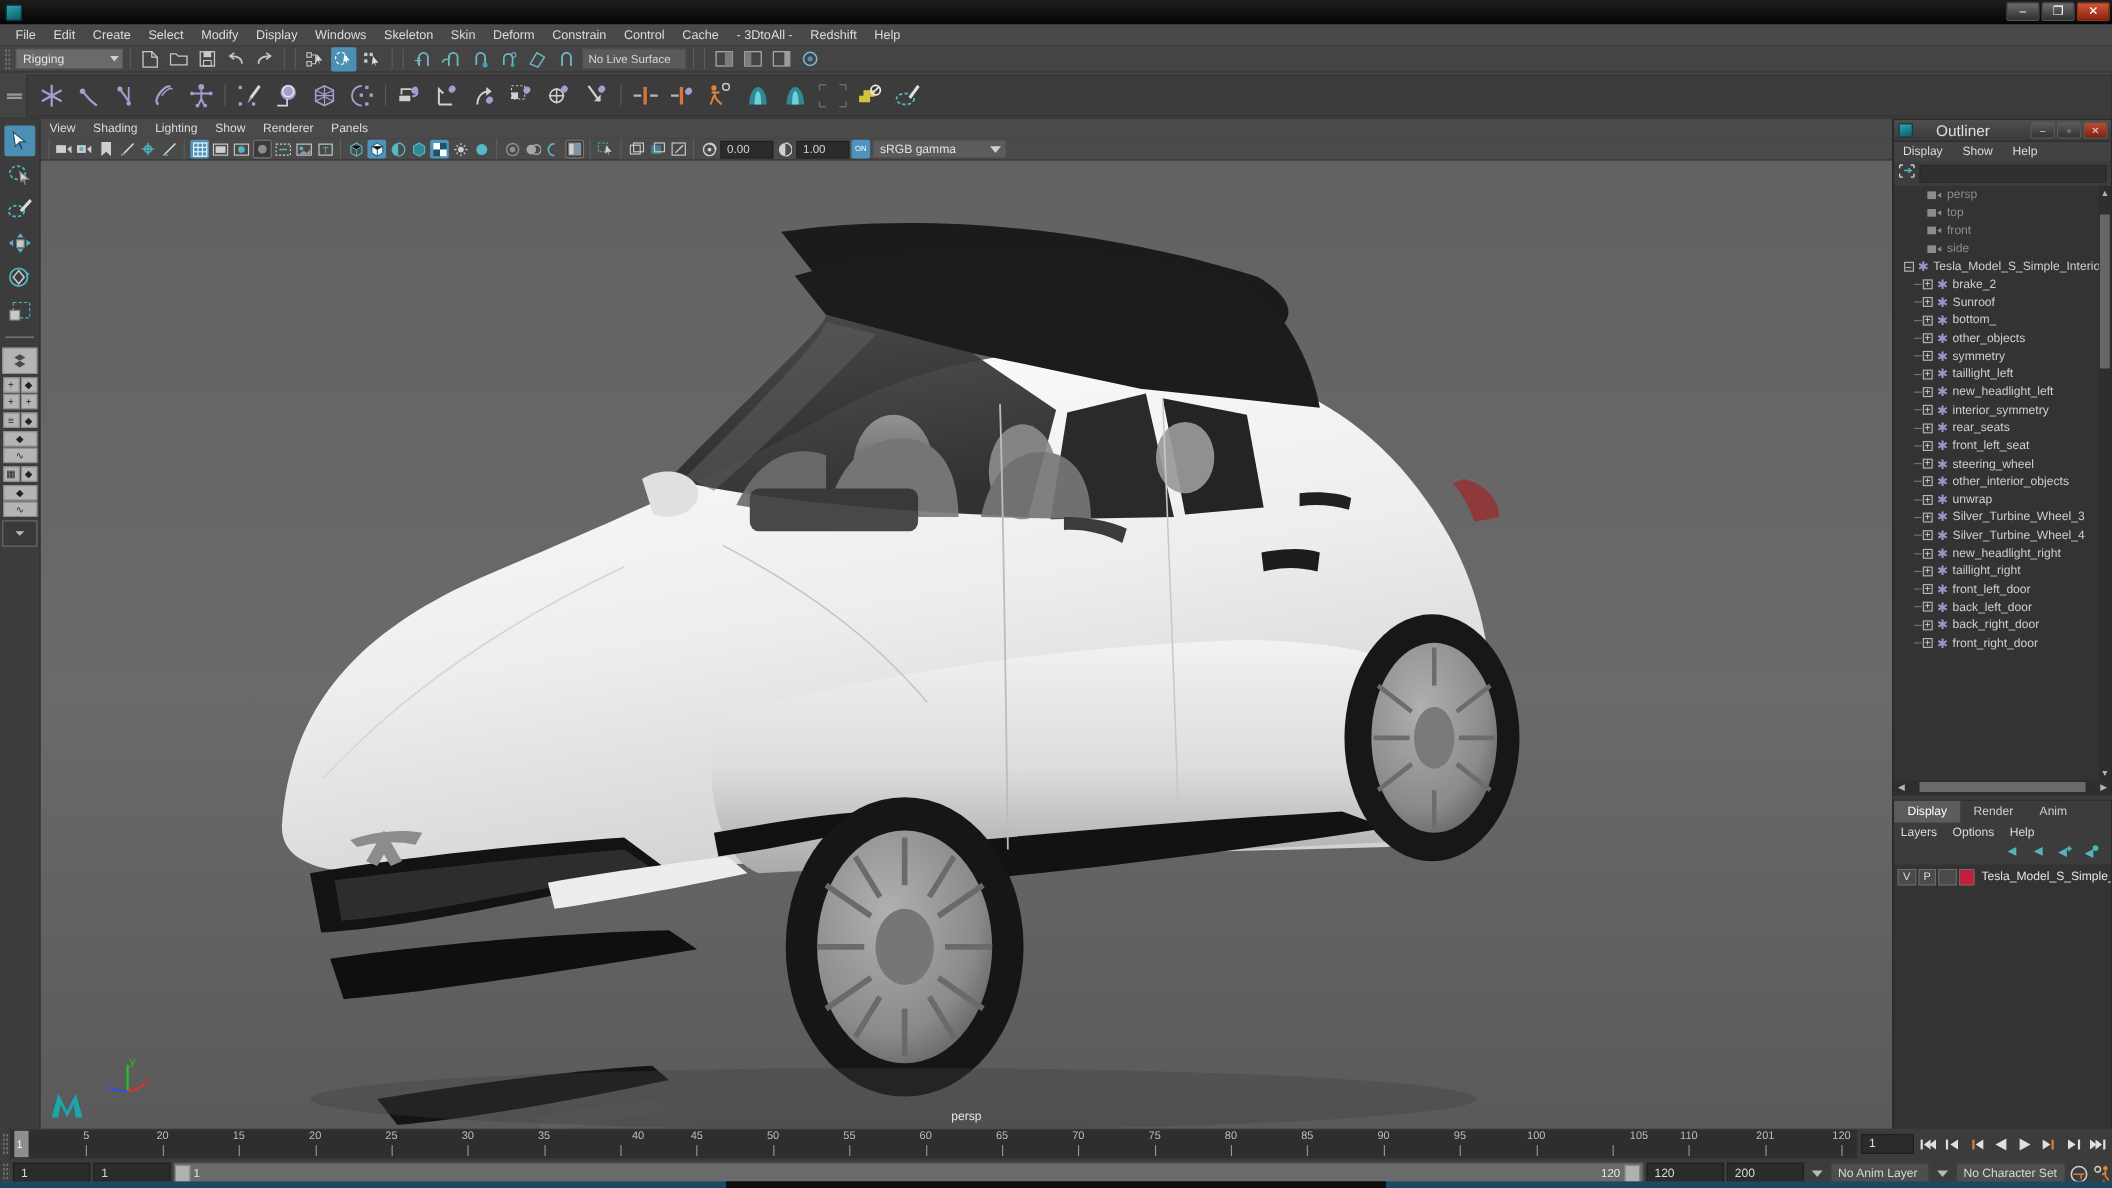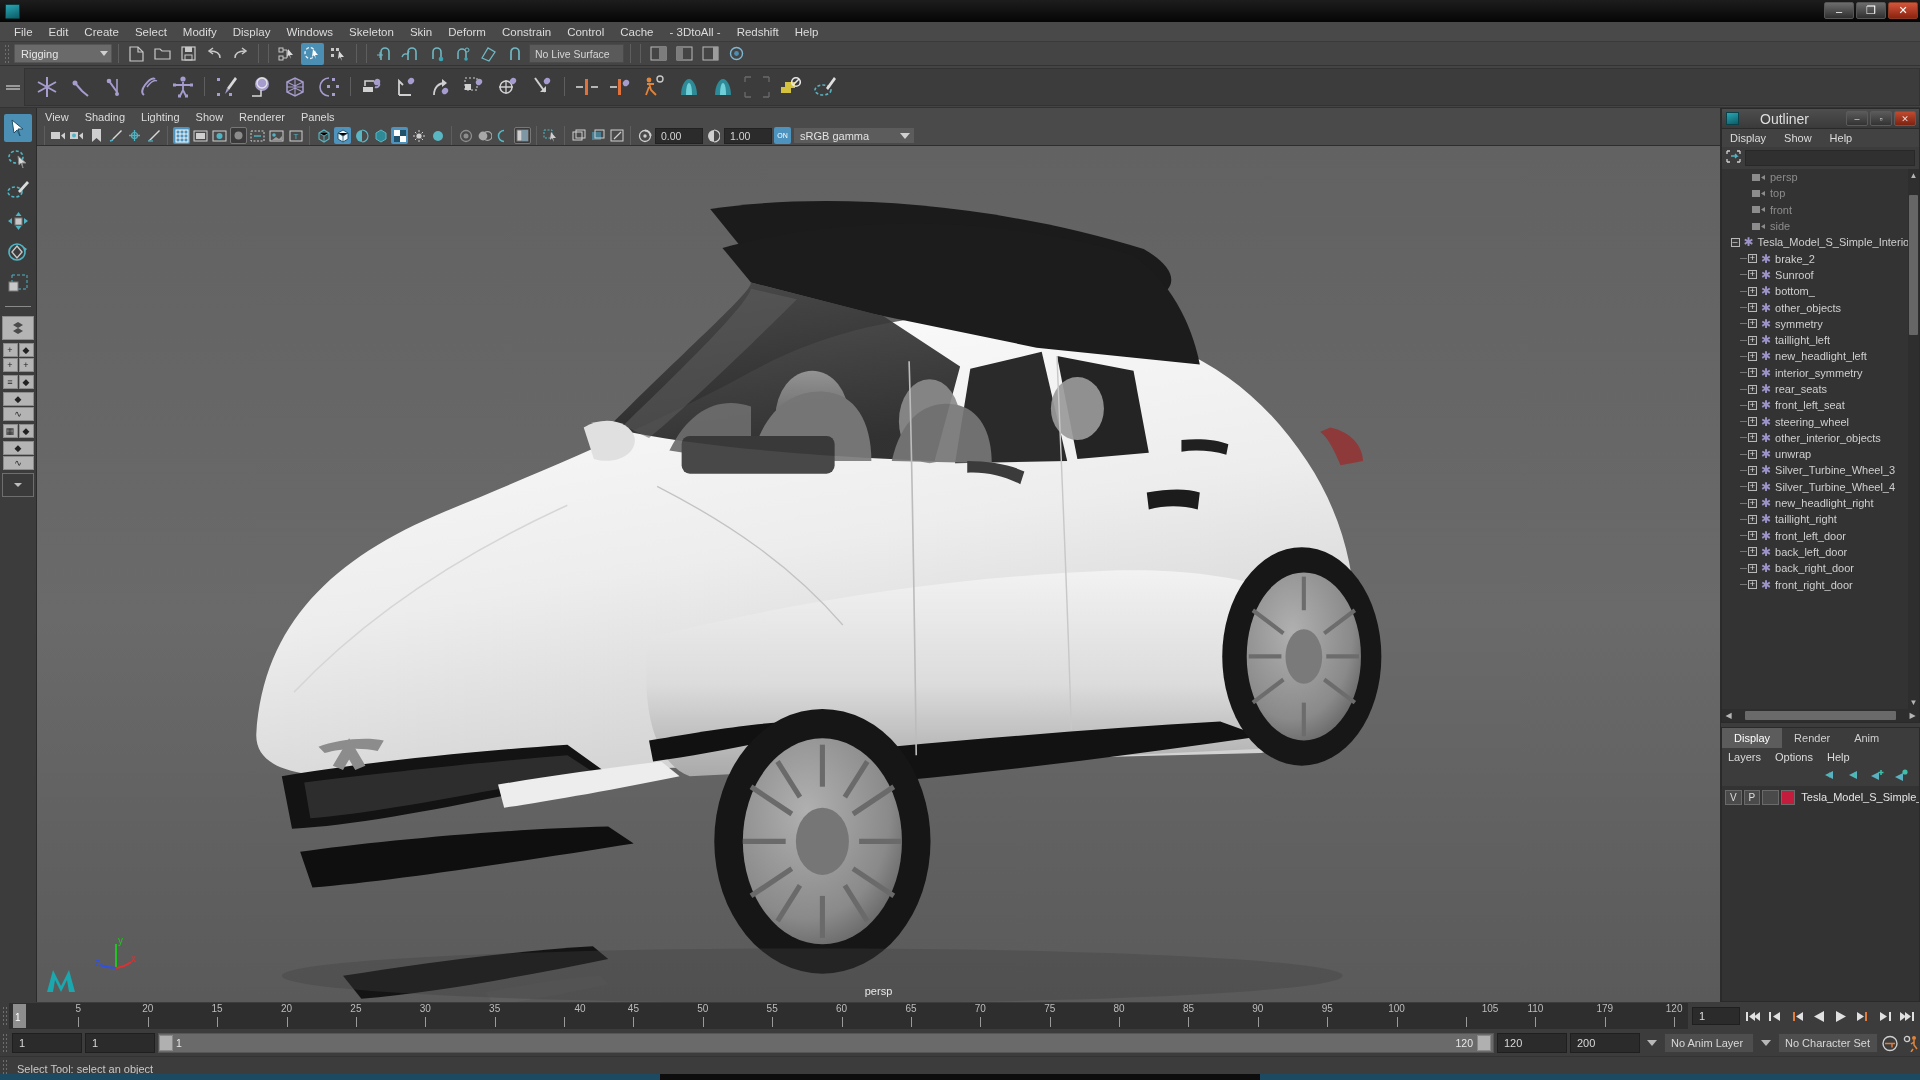--- a/index.html
+++ b/index.html
@@ -1285,21 +1285,21 @@
         <div class="tick-lbl" style="left: 74.3802%;">90</div>
         <div class="tick-mk" style="left: 74.3802%;"></div>
         <div class="tick-lbl" style="left: 78.5124%;">95</div>
         <div class="tick-mk" style="left: 78.5124%;"></div>
         <div class="tick-lbl" style="left: 82.6446%;">100</div>
         <div class="tick-mk" style="left: 82.6446%;"></div>
         <div class="tick-lbl" style="left: 86.7769%; margin-left: 24px;">105</div>
         <div class="tick-mk" style="left: 86.7769%;"></div>
         <div class="tick-lbl" style="left: 90.9091%;">110</div>
         <div class="tick-mk" style="left: 90.9091%;"></div>
-        <div class="tick-lbl" style="left: 95.0413%;">179</div>
+        <div class="tick-lbl" style="left: 95.0413%;">201</div>
         <div class="tick-mk" style="left: 95.0413%;"></div>
         <div class="tick-lbl" style="left: 99.1736%;">120</div>
         <div class="tick-mk" style="left: 99.1736%;"></div>
       </div>
     <div class="tsright">
       <div class="ts-field">1</div>
       <div class="playbtn">
         <svg width="16" height="13" viewBox="0 0 16 13">
             <rect x="1" y="2" width="2" height="9" fill="#e0e0e0"></rect>
             <path d="M10 2L4 6.5 10 11z" fill="#e0e0e0"></path>
@@ -1375,21 +1375,17 @@
     <div class="playbtn">
       <svg width="18" height="17" viewBox="0 0 18 17">
           <circle cx="5" cy="4" r="2.6" fill="none" stroke="#cfcfcf" stroke-width="1.3"></circle>
           <circle cx="12" cy="3" r="2" fill="#e0843c"></circle>
           <path d="M12 5v5l3 4M12 7l-3 2M11 14l-2 3" stroke="#e0843c" stroke-width="1.5" fill="none"></path>
         </svg>
     </div>
   </div>
 
 
-  <div class="helpline">
-    <div class="gripper"></div>
-    <div class="help-text">Select Tool: select an object</div>
-  </div>
 
   <div class="bottom-strip">
     <div class="seg"></div>
   </div>
 </div>
 
 </body></html>

